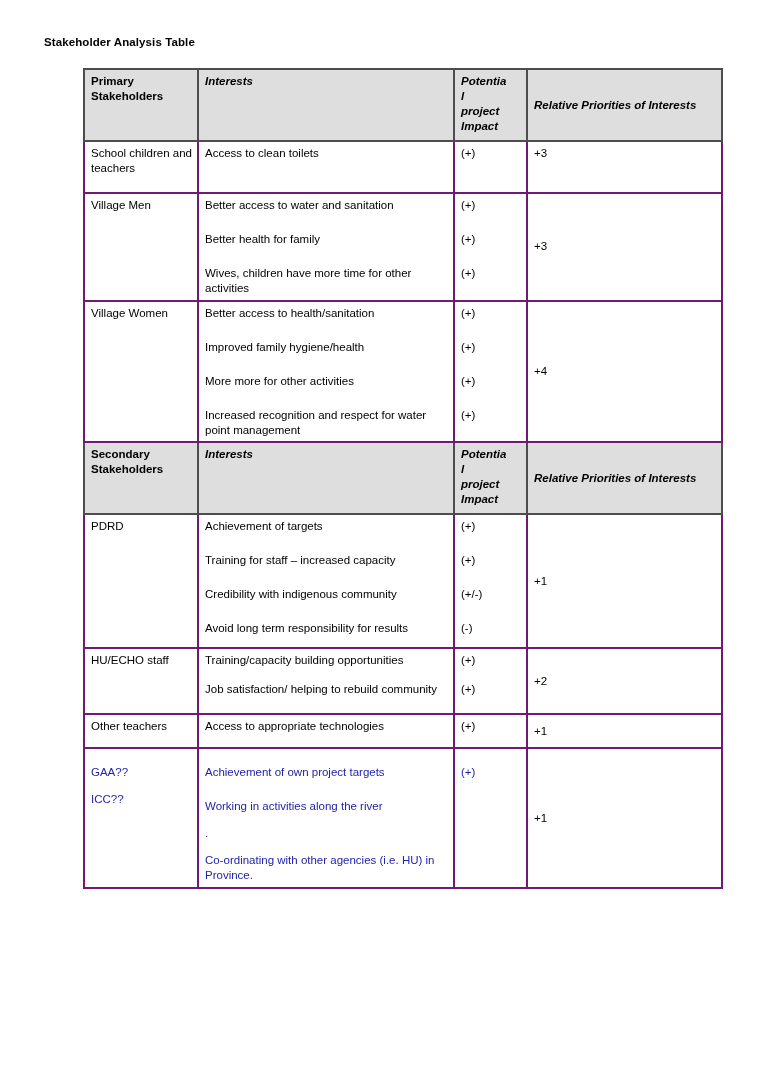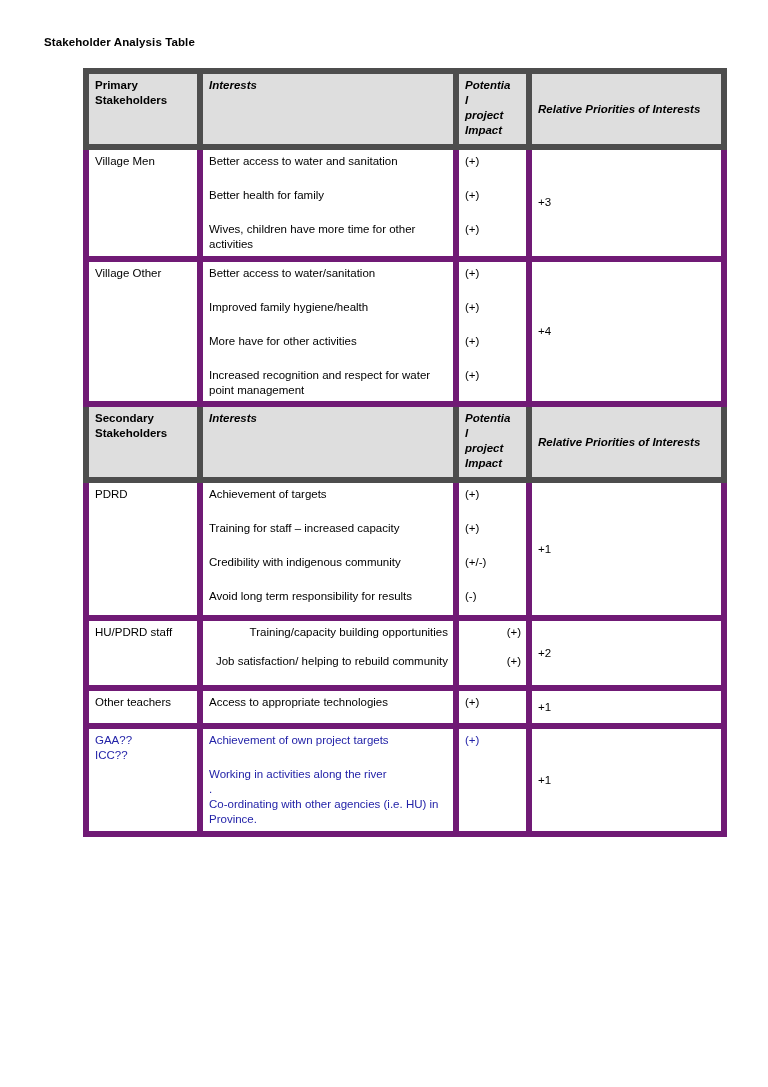--- a/index.html
+++ b/index.html
@@ -39,56 +39,56 @@
     border-collapse: collapse;
     table-layout: fixed;
     font-size: 11.5px;
   }
   table.stk col.c-stake { width: 114px; }
   table.stk col.c-int   { width: 256px; }
   table.stk col.c-imp   { width: 73px; }
   table.stk col.c-rel   { width: 195px; }
 
   table.stk td {
-    border: 6px solid #701a75;
+    border: 2px solid #701a75;
     vertical-align: top;
     padding: 4px 5px 4px 6px;
     line-height: 1.30;
     color: #000;
   }
   tr.hdr td {
     background: #dedede;
     font-weight: bold;
     border-color: #4d4d4d;
   }
   tr.hdr td.italic {
     font-style: italic;
   }
   .lines span {
     display: block;
   }
   
   .spaced span {
     display: block;
     margin-bottom: 14px;
-    text-align: right;
   }
   .spaced span:last-child { margin-bottom: 0; }
 
   .spaced-lg span {
     display: block;
     margin-bottom: 19px;
   }
   .spaced-lg span:last-child { margin-bottom: 0; }
 
   .mid {
     vertical-align: middle !important;
   }
   .blue, .blue span, td.blue {
     color: #2323a8;
+    margin-top: 12px;
   }
   .imp-tight span { display:block; }
 </style>
 </head>
 <body>
 
 <div class="page">
 
   <div class="doc-title">Stakeholder Analysis Table</div>
 
@@ -109,20 +109,34 @@
             <span>Potentia</span>
             <span>l</span>
             <span>project</span>
             <span>Impact</span>
           </span>
         </td>
         <td class="italic mid">Relative Priorities of Interests</td>
       </tr>
 
 
+      <tr>
+        <td style="height:42px;">School children and teachers</td>
+        <td>
+          <span class="lines">
+            <span>Access to clean toilets</span>
+          </span>
+        </td>
+        <td>
+          <span class="lines imp-tight">
+            <span>(+)</span>
+          </span>
+        </td>
+        <td>+3</td>
+      </tr>
 
       <tr>
         <td style="height:94px;">Village Men</td>
         <td>
           <span class="spaced-lg">
             <span>Better access to water and sanitation</span>
             <span>Better health for family</span>
             <span>Wives, children have more time for other activities</span>
           </span>
         </td>
@@ -130,26 +144,26 @@
           <span class="spaced-lg">
             <span>(+)</span>
             <span>(+)</span>
             <span>(+)</span>
           </span>
         </td>
         <td class="mid">+3</td>
       </tr>
 
       <tr>
-        <td style="height:124px;">Village Other</td>
-        <td>
-          <span class="spaced-lg">
-            <span>Better access to water/sanitation</span>
+        <td style="height:124px;">Village Women</td>
+        <td>
+          <span class="spaced-lg">
+            <span>Better access to health/sanitation</span>
             <span>Improved family hygiene/health</span>
-            <span>More have for other activities</span>
+            <span>More more for other activities</span>
             <span>Increased recognition and respect for water point management</span>
           </span>
         </td>
         <td>
           <span class="spaced-lg">
             <span>(+)</span>
             <span>(+)</span>
             <span>(+)</span>
             <span>(+)</span>
           </span>
@@ -186,21 +200,21 @@
             <span>(+)</span>
             <span>(+)</span>
             <span>(+/-)</span>
             <span>(-)</span>
           </span>
         </td>
         <td class="mid">+1</td>
       </tr>
 
       <tr>
-        <td style="height:56px;">HU/PDRD staff</td>
+        <td style="height:56px;">HU/ECHO staff</td>
         <td>
           <span class="spaced">
             <span>Training/capacity building opportunities</span>
             <span>Job satisfaction/ helping to rebuild community</span>
           </span>
         </td>
         <td>
           <span class="spaced">
             <span>(+)</span>
             <span>(+)</span>

